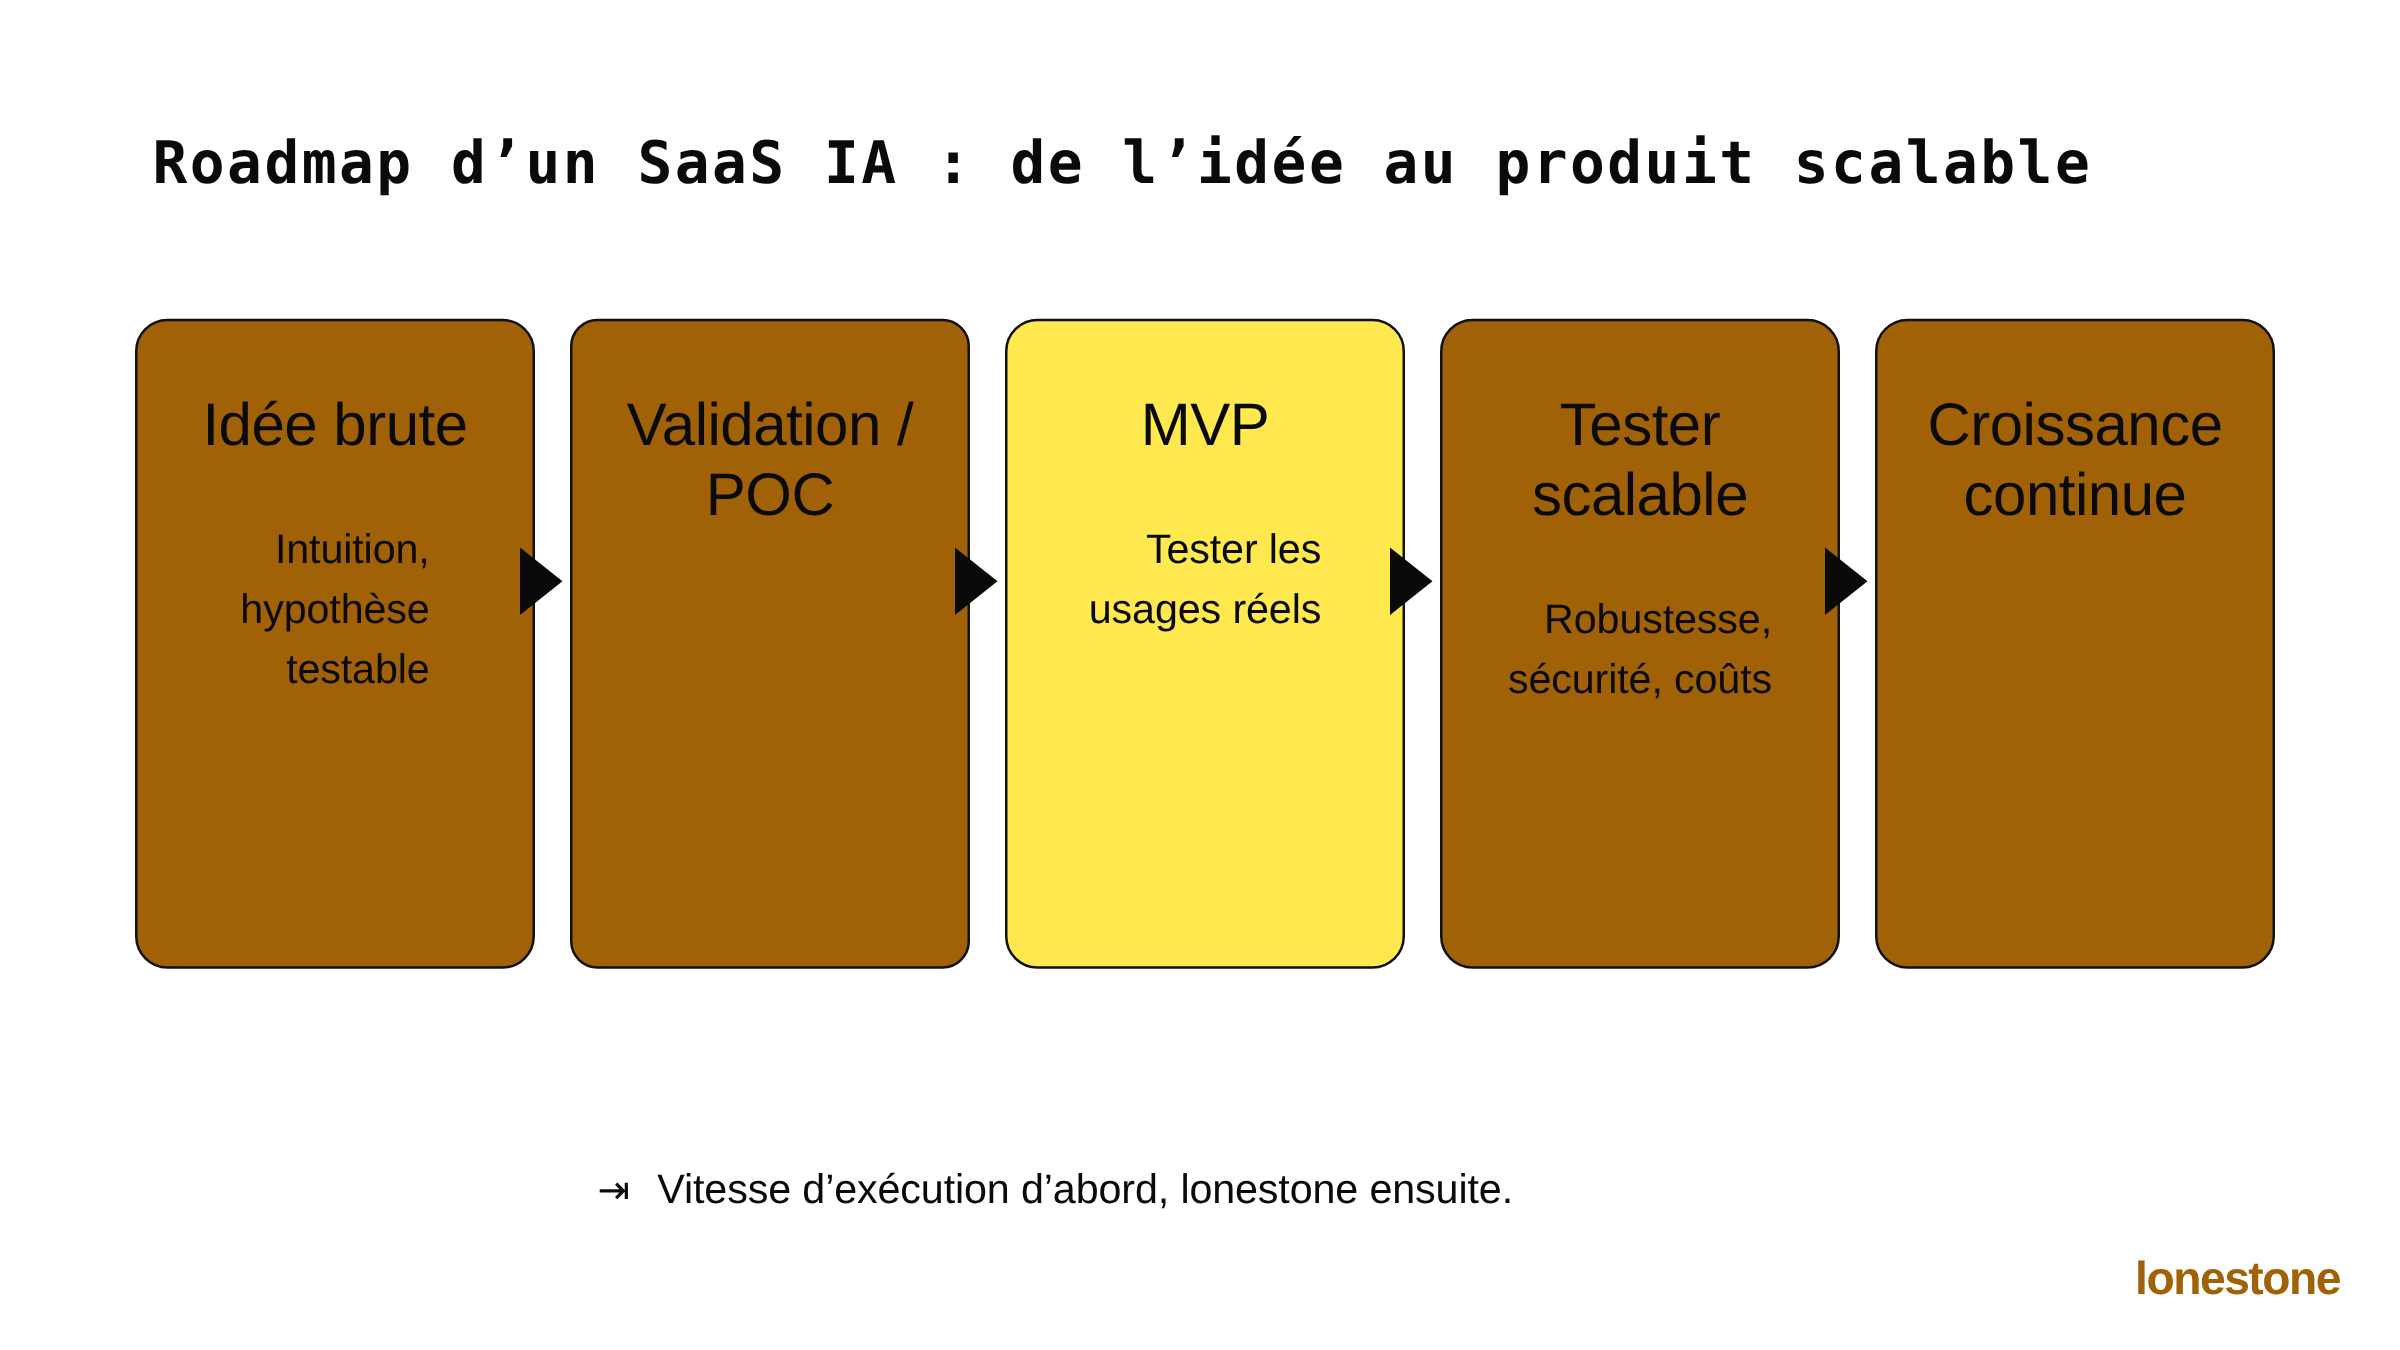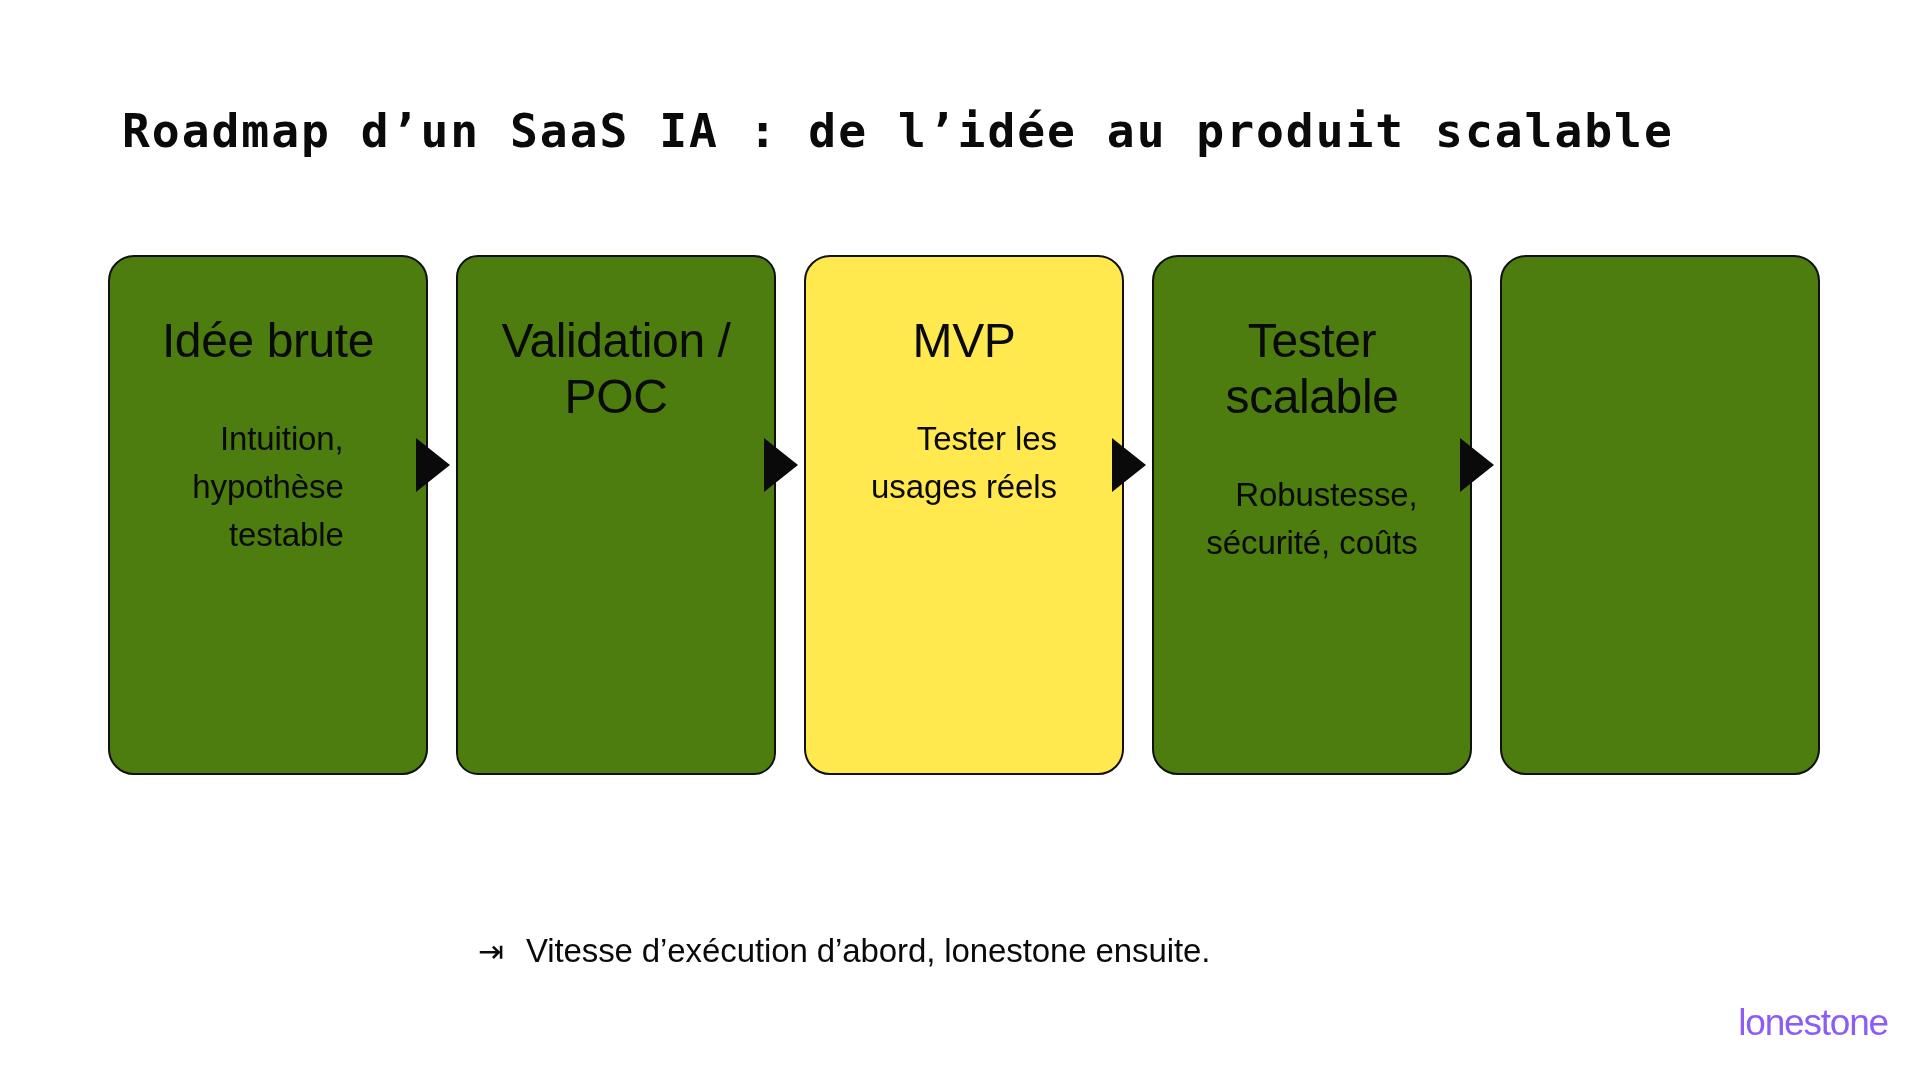--- a/index.html
+++ b/index.html
@@ -41,21 +41,21 @@
     height: 520px;
   }
 
   .stage-box {
     position: absolute;
     top: 0;
     height: 520px;
     box-sizing: border-box;
     border: 2.2px solid #111111;
     border-radius: 26px;
-    background: #4d7c0f;
+    background: #a16207;
     display: flex;
     flex-direction: column;
     align-items: center;
     justify-content: center;
     padding: 0 10px;
   }
   .stage-box.accent {
     background: var(--accent, #FFE94F);
     border-color: #111111;
   }
@@ -120,26 +120,26 @@
   }
   #caption .tab-icon {
     font-size: 31px;
     line-height: 1;
     display: inline-block;
   }
 
   
   #brand-logo {
     position: absolute;
-    right: 32px;
+    right: 48px;
     bottom: 36px;
     font-size: 37px;
-    font-weight: 400;
+    font-weight: 700;
     letter-spacing: -1.2px;
-    color: #8b5cf6;
+    color: #a16207;
     font-family: "Liberation Sans", sans-serif;
   }
 </style>
 </head>
 <body style="background: rgb(255, 255, 255); color: rgb(10, 10, 10);">
 
 <h1 id="slide-title">Roadmap d’un SaaS IA : de l’idée au produit scalable</h1>
 
 <div id="flow-row">
     <div class="stage-box" style="left: 0px; width: 320px;">
@@ -174,20 +174,22 @@
         <div class="stage-title">Tester
 scalable</div>
         <div class="stage-gap"></div>
         <div class="stage-desc">Robustesse,
 sécurité, coûts</div>
       </div>
     </div>
     <div class="flow-arrow" style="left: 1352px;"></div>
     <div class="stage-box" style="left: 1392px; width: 320px;">
       <div class="stage-inner">
+        <div class="stage-title">Croissance
+continue</div>
         <div class="stage-gap"></div>
       </div>
     </div>
   </div>
 
 <div id="caption">
   <span class="tab-icon">⇥</span>
   <span>Vitesse d’exécution d’abord, lonestone ensuite.</span>
 </div>
 

